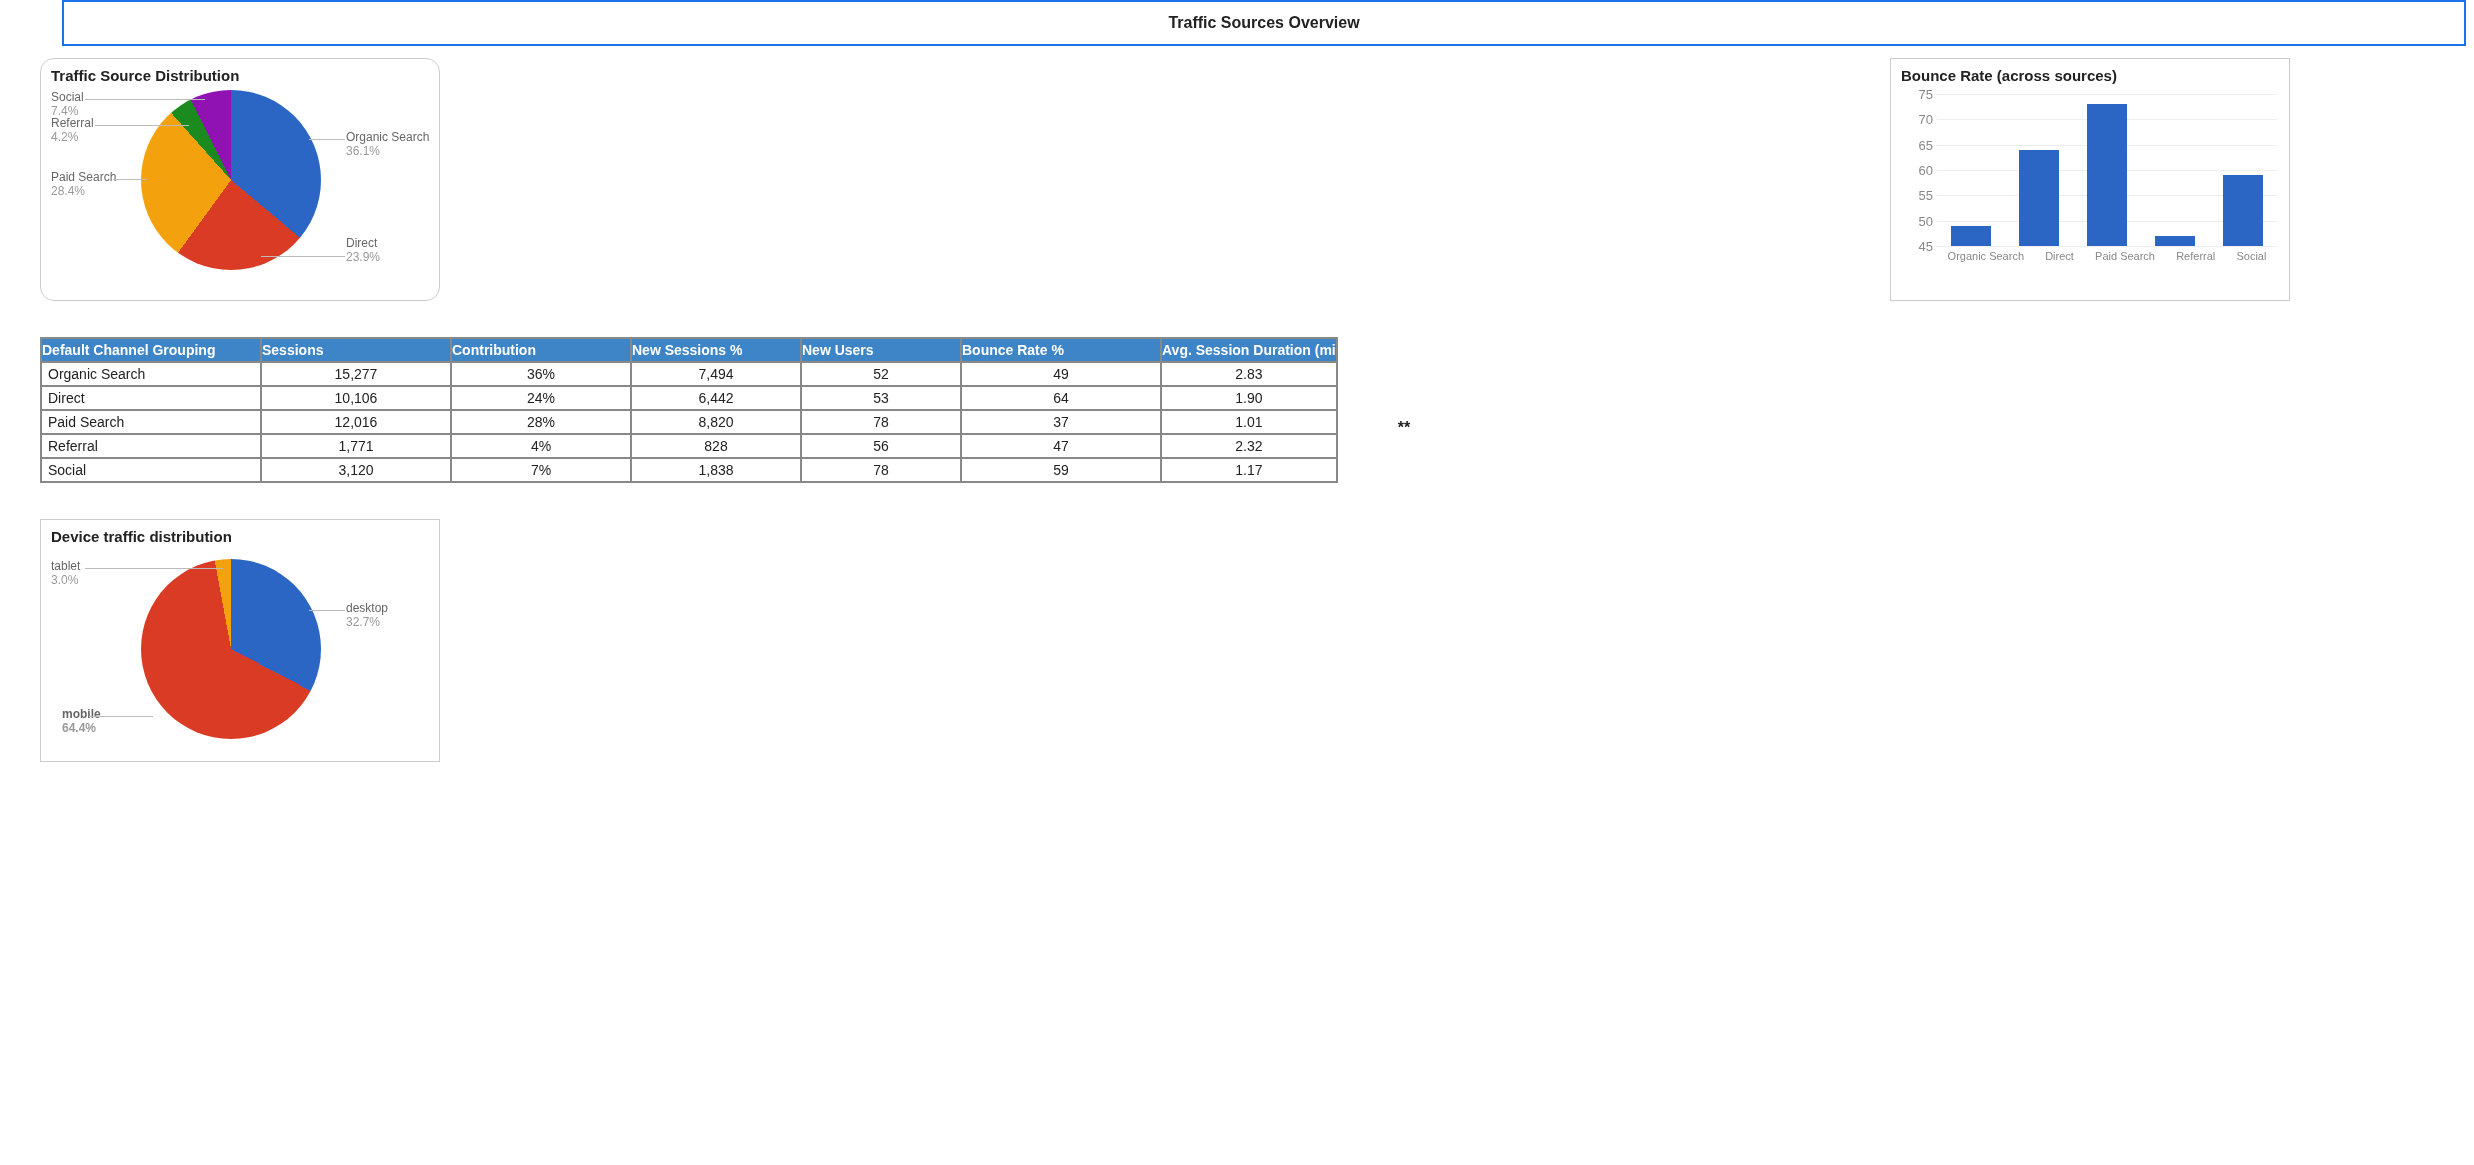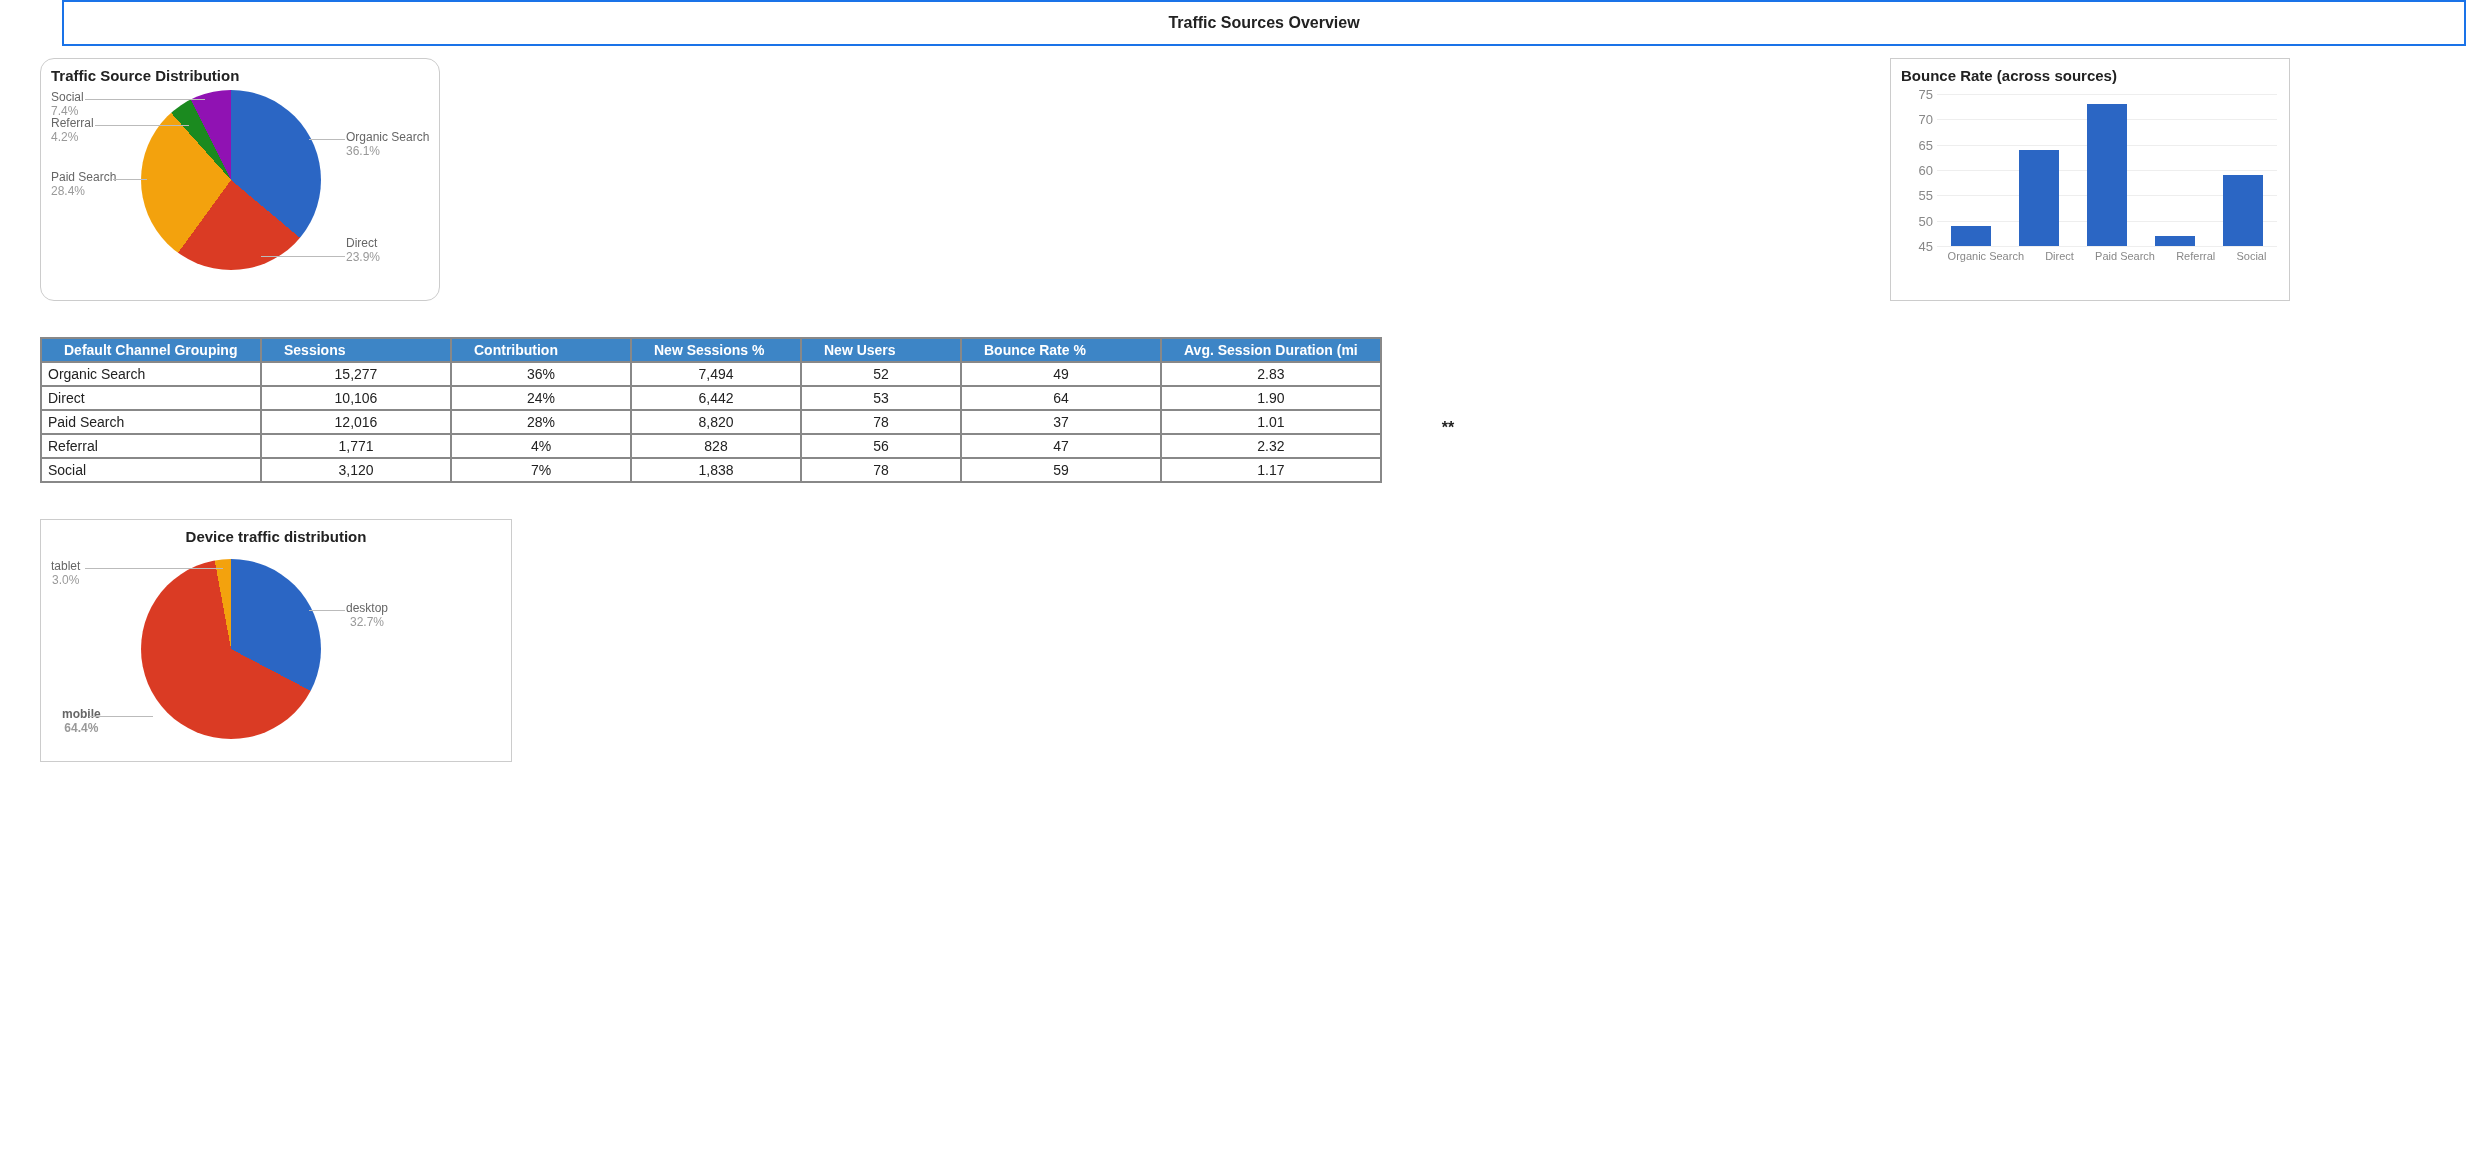--- a/index.html
+++ b/index.html
@@ -117,21 +117,21 @@
   }
   table.data-table {
     border-collapse: collapse;
     font-size: 14px;
   }
   table.data-table th {
     background: #3d85c6;
     color: #fff;
     font-weight: 700;
     text-align: left;
-    padding: 3px 22px;
+    padding: 3px 0;
     border: 2px solid #888;
     white-space: nowrap;
     overflow: hidden;
   }
   table.data-table td {
     border: 2px solid #888;
     padding: 3px 6px;
     background: #fff;
   }
   table.data-table td.num { text-align: center; }
@@ -311,21 +311,21 @@
             <td class="num">59</td>
             <td class="num">1.17</td>
           </tr>
         </tbody>
   </table>
 </div>
 <div class="asterisks">**</div>
 </div>
 
 <div class="bottom-chart">
-  <div class="chart-card" style="width:472px;text-align:center;">
+  <div class="chart-card" style="width:400px;">
     <h3>Device traffic distribution</h3>
     <div class="pie-wrap">
       <div class="pie" style="top:8px; background: conic-gradient(
           #2b66c4 0deg 117.72deg,
           #da3b24 117.72deg 349.56deg,
           #f3a20d 349.56deg 360deg);">
       </div>
       <div class="pie-label" style="left:295px; top:50px;">
         <span class="name">desktop</span>
         <span class="pct">32.7%</span>

